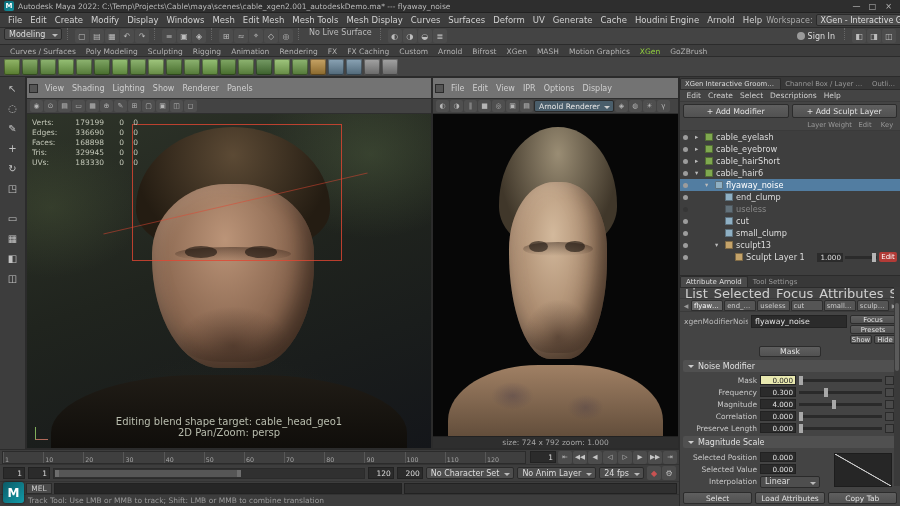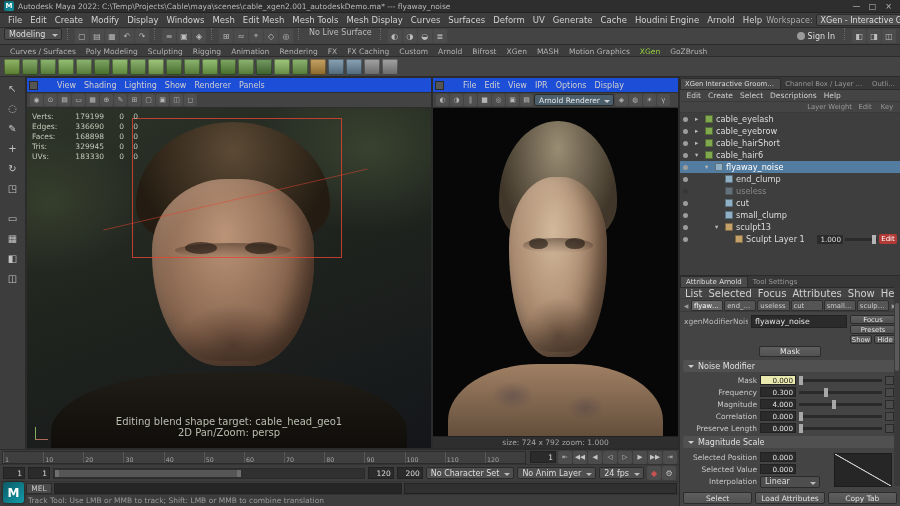--- a/index.html
+++ b/index.html
@@ -38,21 +38,21 @@
 .content{flex:1;display:flex;min-height:0;}
 .left-col{flex:1;display:flex;flex-direction:column;min-width:0;}
 .panels{flex:1;display:flex;min-height:0;}
 .toolbox{width:26px;background:#3d3d3d;border-right:1px solid #2b2b2b;display:flex;flex-direction:column;align-items:center;padding-top:2px;gap:1px;}
 .tool-btn{width:20px;height:19px;display:flex;align-items:center;justify-content:center;color:#c2c2c2;font-size:10px;border-radius:2px;}
 .tool-btn i{font-style:normal;}
 .layout-group{margin-top:10px;display:flex;flex-direction:column;gap:1px;align-items:center;}
 .panel{display:flex;flex-direction:column;border:1px solid #2b2b2b;min-width:0;}
 .vp-panel{width:406px;}
 .rv-panel{flex:1;}
-.pmenu{height:15px;background:#1d4ed8;display:flex;align-items:center;padding:0 2px;gap:12px;border-bottom:1px solid #2e2e2e;}
+.pmenu{height:21px;background:#737373;display:flex;align-items:center;padding:0 2px;gap:0;border-bottom:1px solid #2e2e2e;}
 .pm-box{width:9px;height:9px;background:#555;border:1px solid #2a2a2a;margin-right:3px;}
 .pm-item{font-size:8px;color:#cfcfcf;padding:0 4px;white-space:nowrap;}
 .picons{height:15px;background:#434343;display:flex;align-items:center;gap:1px;padding:0 3px;border-bottom:1px solid #2e2e2e;}
 .vicon{width:13px;height:12px;background:#4f4f4f;border-radius:2px;display:flex;align-items:center;justify-content:center;}
 .vicon .gi{font-size:7px;color:#b5b5b5;font-style:normal;}
 .canvas{flex:1;position:relative;overflow:hidden;
   background:radial-gradient(160px 120px at 85% 12%,rgba(95,115,75,.35),transparent 70%),
              radial-gradient(130px 100px at 6% 28%,rgba(85,100,62,.3),transparent 70%),
              radial-gradient(240px 180px at 50% 112%,rgba(42,47,36,.6),transparent 75%),
              linear-gradient(160deg,#2e3429 0%,#20241e 45%,#14161a 100%);
@@ -123,21 +123,21 @@
 .row-slider.show{visibility:visible;}
 .row-slider .sl-h{position:absolute;left:85%;top:-3px;width:4px;height:9px;background:#b5b5b5;}
 .row-edit{display:none;min-width:18px;height:10px;background:#b23b37;color:#fff;font-size:7px;
   align-items:center;justify-content:center;border-radius:2px;flex:none;}
 .row-edit.show{display:inline-flex;}
 .ae{display:flex;flex-direction:column;}
 .ae-tabs{height:12px;background:#383838;display:flex;align-items:flex-end;border-bottom:1px solid #2b2b2b;}
 .ae-tabs .tab{font-size:7px;color:#999;padding:1px 5px;white-space:nowrap;}
 .ae-tabs .tab.active{background:#4a4a4a;color:#ddd;border:1px solid #2b2b2b;border-bottom:none;border-radius:2px 2px 0 0;}
 .ae-menu{height:11px;display:flex;align-items:center;padding:0 2px;border-bottom:1px solid #3a3a3a;}
-.ae-menu .pm-item{font-size:10px;padding:0 3px;}
+.ae-menu .pm-item{font-size:13px;padding:0 3px;}
 .ntabs{height:13px;display:flex;align-items:center;gap:1px;padding:0 2px;border-bottom:1px solid #3a3a3a;overflow:hidden;}
 .ntab{flex:1;min-width:0;background:#555;border:1px solid #2e2e2e;border-radius:2px 2px 0 0;height:11px;
   font-size:6.8px;color:#ccc;white-space:nowrap;overflow:hidden;text-overflow:ellipsis;padding:0 2px;line-height:10px;}
 .ntab.active{background:#666;color:#fff;}
 .ntab-arrow{width:8px;font-size:6px;color:#999;text-align:center;flex:none;font-style:normal;}
 .name-block{display:grid;grid-template-columns:64px 1fr 46px;gap:3px;padding:3px 4px 1px 4px;align-items:start;}
 .nb-label{font-size:7.5px;color:#bbb;line-height:13px;white-space:nowrap;overflow:hidden;}
 .nb-field{height:13px;background:#2b2b2b;border:1px solid #222;font-size:7.8px;color:#e2e2e2;display:flex;align-items:center;padding:0 3px;}
 .nb-btns{display:flex;flex-direction:column;gap:1px;}
 .nb-btns .btn{height:9px;font-size:6.8px;}
@@ -743,20 +743,24 @@
 </div>
 
       <div class="ge-menu" data-name="groom-editor-menu-bar">
           <span class="pm-item" data-name="groom-editor-menu-bar-0">Edit</span>
           <span class="pm-item" data-name="groom-editor-menu-bar-1">Create</span>
           <span class="pm-item" data-name="groom-editor-menu-bar-2">Select</span>
           <span class="pm-item" data-name="groom-editor-menu-bar-3">Descriptions</span>
           <span class="pm-item" data-name="groom-editor-menu-bar-4">Help</span>
         </div>
 
+      <div class="add-row" data-name="groom-editor-toolbar">
+        <span class="btn" data-name="add-modifier-button">+ Add Modifier</span>
+        <span class="btn" data-name="add-sculpt-layer-button">+ Add Sculpt Layer</span>
+      </div>
 
       <div class="tree-head" data-name="groom-tree-header">
         <span class="th-sp"></span>
         <span data-name="layer-weight-column-header">Layer Weight</span>
         <span class="th-edit" data-name="edit-column-header">Edit</span>
         <span class="th-key" data-name="key-column-header">Key</span>
       </div>
 
       <div class="tree" data-name="groom-layer-tree">
   <div class="tree-row" data-name="cable_eyelash">

